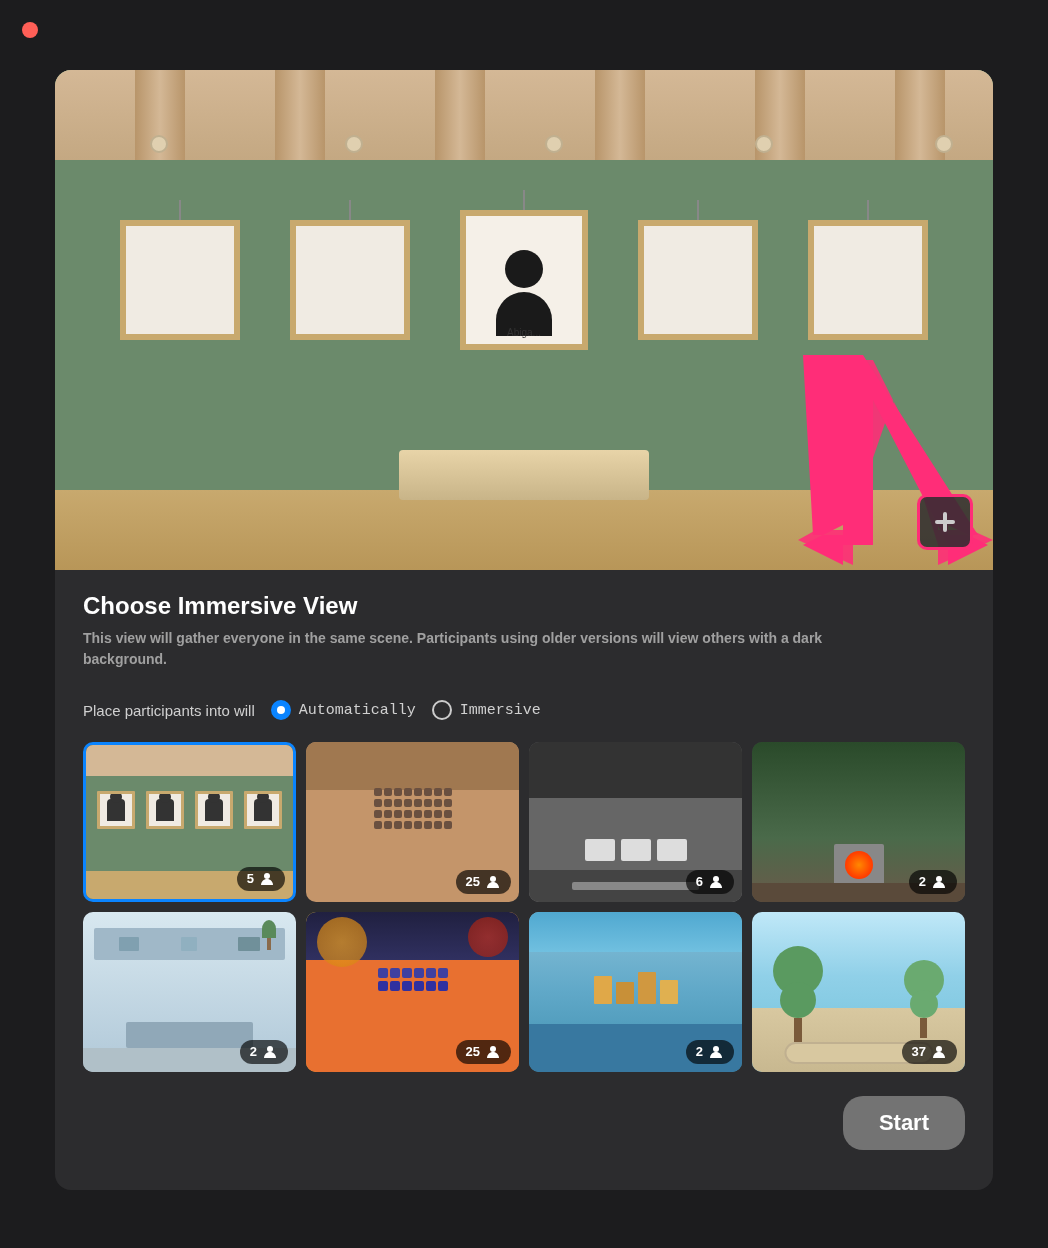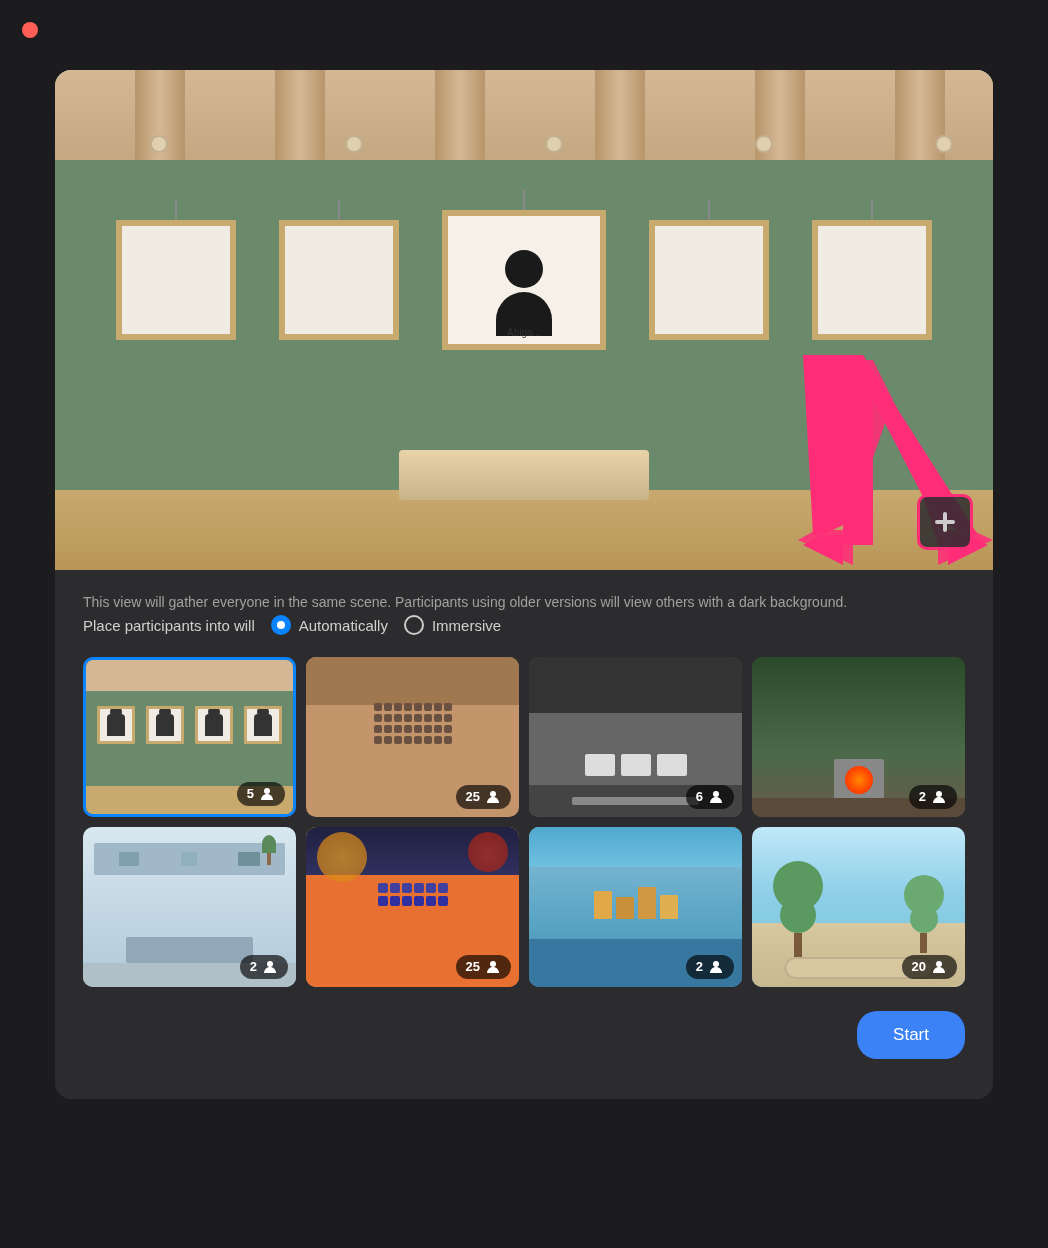--- a/index.html
+++ b/index.html
@@ -138,21 +138,21 @@
     .frame {
       border: 6px solid #c8a96e;
       background: #f5f0e8;
       display: flex;
       align-items: center;
       justify-content: center;
       position: relative;
     }
 
     .frame-sm { width: 120px; height: 120px; }
-    .frame-md { width: 164px; height: 140px; }
+    .frame-md { width: 128px; height: 140px; }
 
     .frame-content-empty {
       width: 100%;
       height: 100%;
       background: #f0ebe3;
     }
 
     
     .person-silhouette {
       display: flex;
@@ -254,23 +254,24 @@
 
     .title {
       font-size: 24px;
       font-weight: 700;
       color: #fff;
     }
 
     .description {
       font-size: 14px;
       color: #a0a0a0;
-      margin-bottom: 2px;
+      margin-bottom: 30px;
       line-height: 1.5;
       max-width: 820px;
+      font-weight: bold;
     }
 
     .placement-row {
       display: flex;
       align-items: center;
       gap: 16px;
       margin-bottom: 22px;
     }
 
     .placement-label {
@@ -305,20 +306,21 @@
       content: '';
       width: 8px;
       height: 8px;
       border-radius: 50%;
       background: #fff;
     }
 
     .radio-text {
       font-size: 15px;
       color: #d0d0d0;
+      font-family: Liberation Mono, monospace;
     }
 
     
     .scene-grid {
       display: grid;
       grid-template-columns: repeat(4, 1fr);
       gap: 10px;
       margin-bottom: 24px;
     }
 
@@ -356,27 +358,27 @@
     }
 
     
     .footer-row {
       display: flex;
       justify-content: flex-end;
       padding: 0 28px 10px 28px;
     }
 
     .start-btn {
-      background: #3b82f6;
+      background: #737373;
       color: #fff;
       border: none;
       border-radius: 20px;
       padding: 14px 36px;
-      font-size: 17px;
-      font-weight: 400;
+      font-size: 22px;
+      font-weight: 700;
       cursor: pointer;
     }
 
     
     .mini-gallery {
       width: 100%;
       height: 100%;
       background: #6b8a6b;
       position: relative;
       overflow: hidden;
@@ -533,20 +535,23 @@
           <rect x="12" y="4" width="4" height="20" rx="2" fill="#ccc"></rect>
           <rect x="4" y="12" width="20" height="4" rx="2" fill="#ccc"></rect>
         </svg>
       </div>
 
     </div>
   </div>
 
   <div class="content-area">
 
+    <div class="header-row">
+      <h1 class="title">Choose Immersive View</h1>
+    </div>
 
     <p class="description">This view will gather everyone in the same scene. Participants using older versions will view others with a dark background.</p>
 
     <div class="placement-row">
       <span class="placement-label">Place participants into will</span>
 
       <div class="radio-option">
         <div class="radio-circle selected"></div>
         <span class="radio-text">Automatically</span>
       </div>
@@ -771,21 +776,21 @@
           </div>
           <div style="position:absolute;bottom:35%;right:10%;width:40px;height:56px;">
             <div style="background:#6aaa70;width:40px;height:40px;border-radius:50%;"></div>
             <div style="background:#6aaa70;width:28px;height:28px;border-radius:50%;margin:-10px auto 0;"></div>
             <div style="background:#7a5a3a;width:7px;height:20px;margin:0 auto;"></div>
           </div>
 
           <div style="position:absolute;bottom:5%;left:50%;transform:translateX(-50%);width:70%;height:22px;background:#d8c8a0;border-radius:20px;border:2px solid #c0b090;"></div>
         </div>
         <div class="scene-badge">
-          <span>20</span>
+          <span>37</span>
           <svg class="person-icon-sm" viewBox="0 0 16 16" xmlns="http://www.w3.org/2000/svg">
             <circle cx="8" cy="5" r="3" fill="white"></circle>
             <path d="M2 14c0-3.3 2.7-6 6-6s6 2.7 6 6" fill="white"></path>
           </svg>
         </div>
       </div>
 
     </div>
   </div>
 

